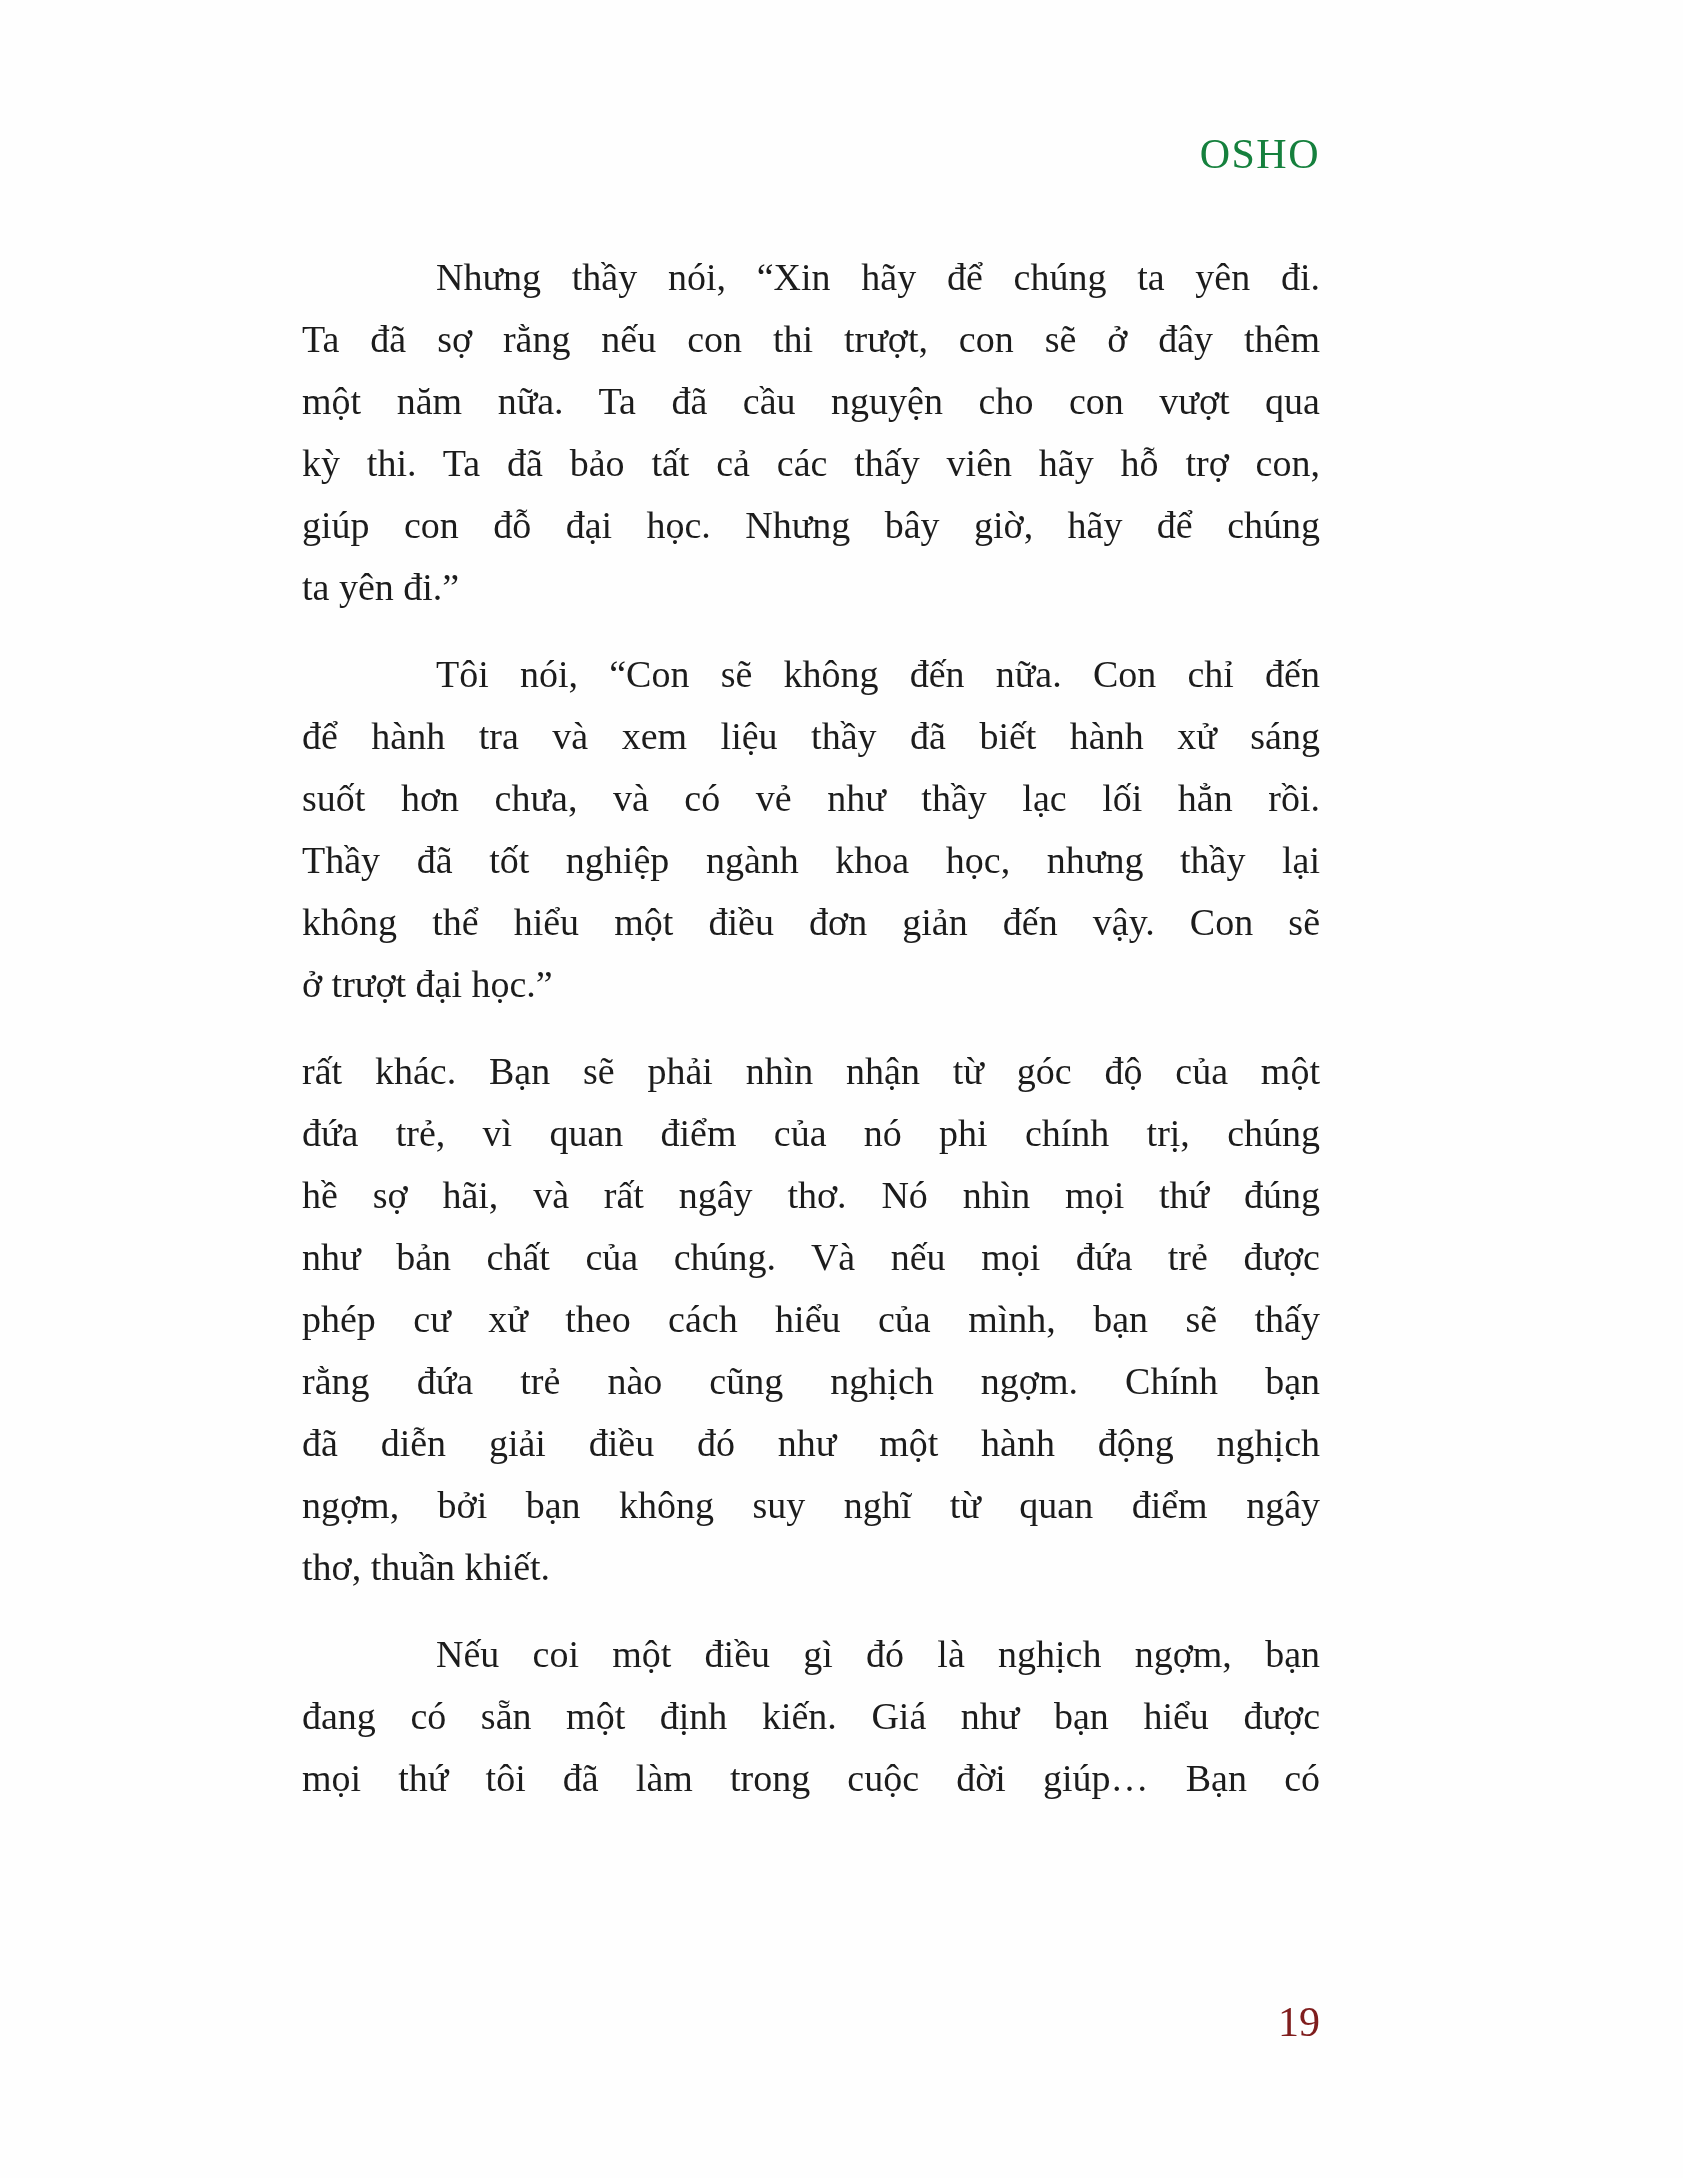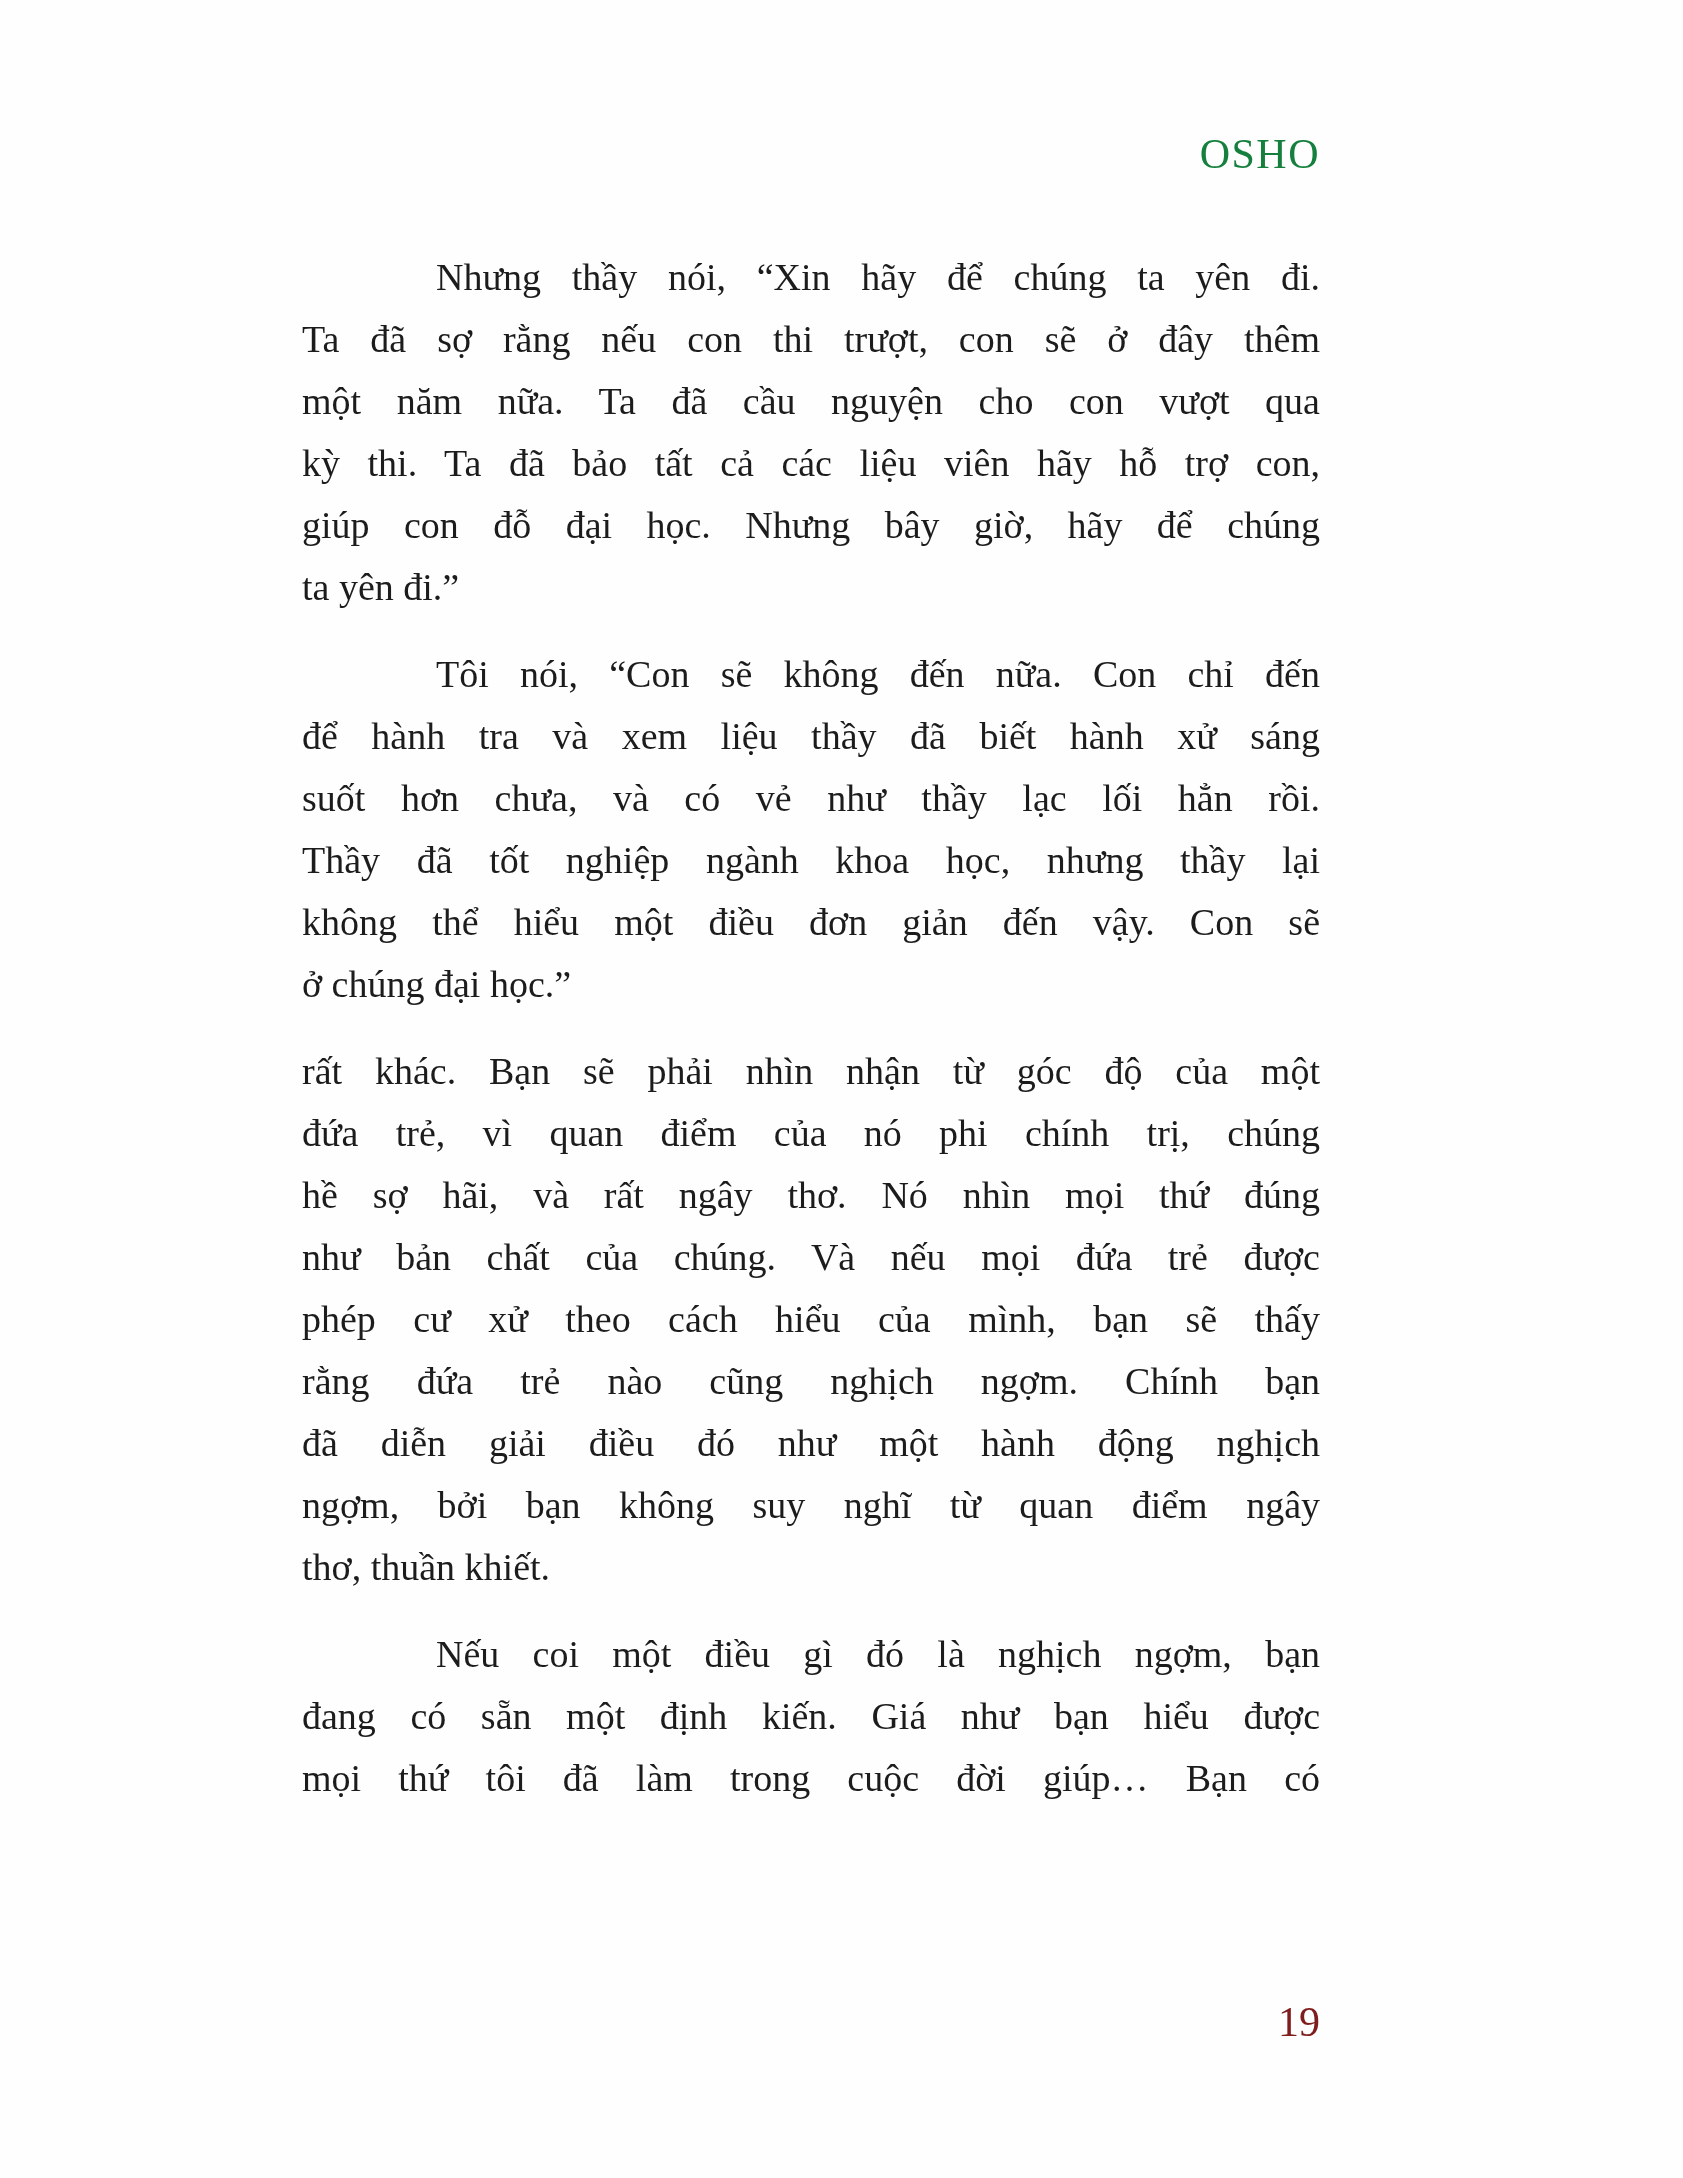--- a/index.html
+++ b/index.html
@@ -71,31 +71,31 @@
 <body>
 
 <div class="page">
   <div class="running-header">OSHO</div>
 
   <div class="text-block">
       <div class="paragraph">
         <div class="line first">Nhưng thầy nói, “Xin hãy để chúng ta yên đi.</div>
         <div class="line">Ta đã sợ rằng nếu con thi trượt, con sẽ ở đây thêm</div>
         <div class="line">một năm nữa. Ta đã cầu nguyện cho con vượt qua</div>
-        <div class="line">kỳ thi. Ta đã bảo tất cả các liệu viên hãy hỗ trợ con,</div>
+        <div class="line">kỳ thi. Ta đã bảo tất cả các thấy viên hãy hỗ trợ con,</div>
         <div class="line">giúp con đỗ đại học. Nhưng bây giờ, hãy để chúng</div>
         <div class="line end">ta yên đi.”</div>
       </div>
       <div class="paragraph">
         <div class="line first">Tôi nói, “Con sẽ không đến nữa. Con chỉ đến</div>
         <div class="line">để hành tra và xem liệu thầy đã biết hành xử sáng</div>
         <div class="line">suốt hơn chưa, và có vẻ như thầy lạc lối hẳn rồi.</div>
         <div class="line">Thầy đã tốt nghiệp ngành khoa học, nhưng thầy lại</div>
         <div class="line">không thể hiểu một điều đơn giản đến vậy. Con sẽ</div>
-        <div class="line end">ở chúng đại học.”</div>
+        <div class="line end">ở trượt đại học.”</div>
       </div>
       <div class="paragraph">
         <div class="line">rất khác. Bạn sẽ phải nhìn nhận từ góc độ của một</div>
         <div class="line">đứa trẻ, vì quan điểm của nó phi chính trị, chúng</div>
         <div class="line">hề sợ hãi, và rất ngây thơ. Nó nhìn mọi thứ đúng</div>
         <div class="line">như bản chất của chúng. Và nếu mọi đứa trẻ được</div>
         <div class="line">phép cư xử theo cách hiểu của mình, bạn sẽ thấy</div>
         <div class="line">rằng đứa trẻ nào cũng nghịch ngợm. Chính bạn</div>
         <div class="line">đã diễn giải điều đó như một hành động nghịch</div>
         <div class="line">ngợm, bởi bạn không suy nghĩ từ quan điểm ngây</div>

